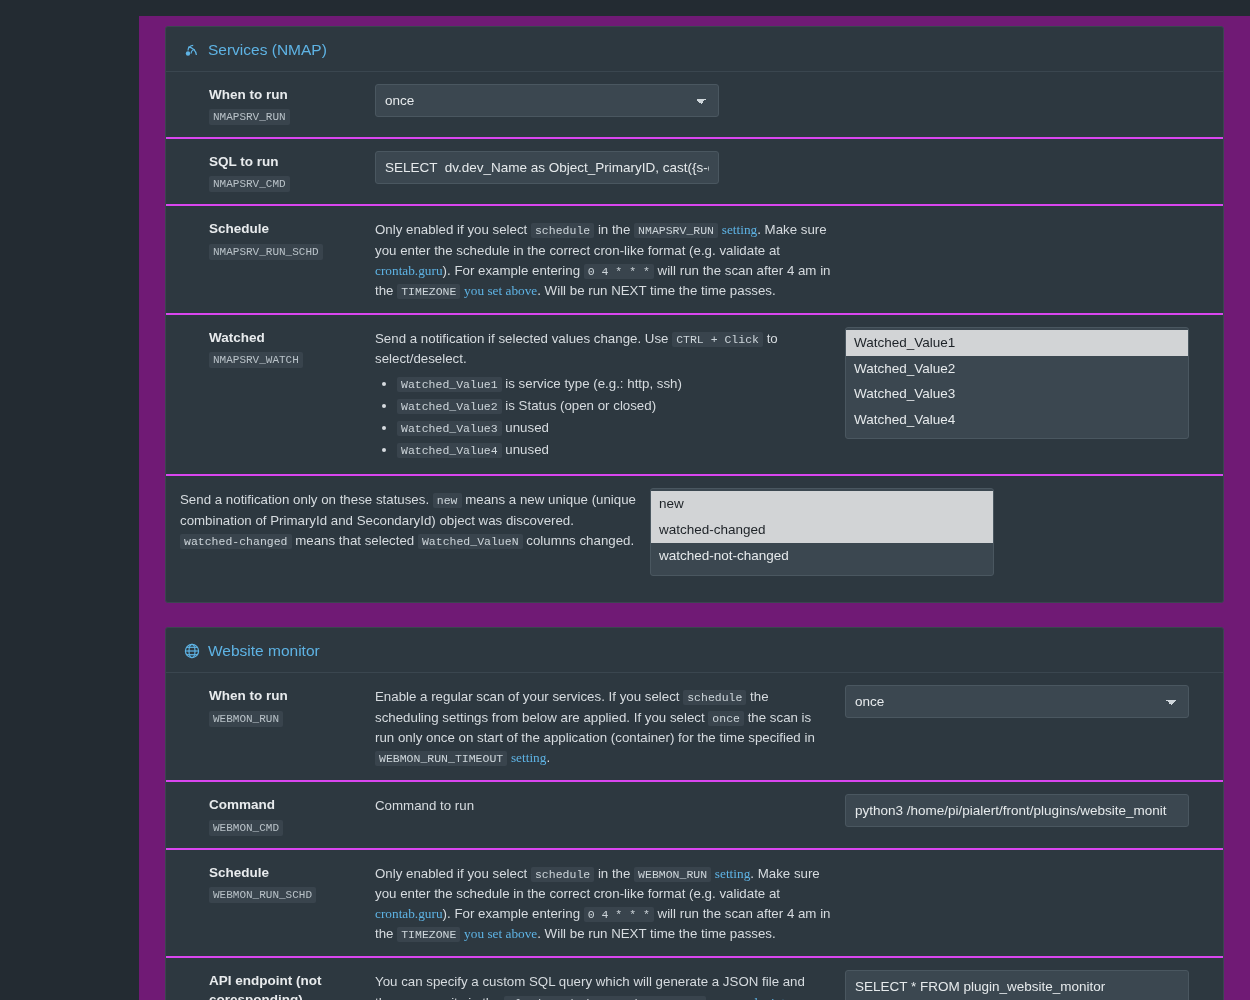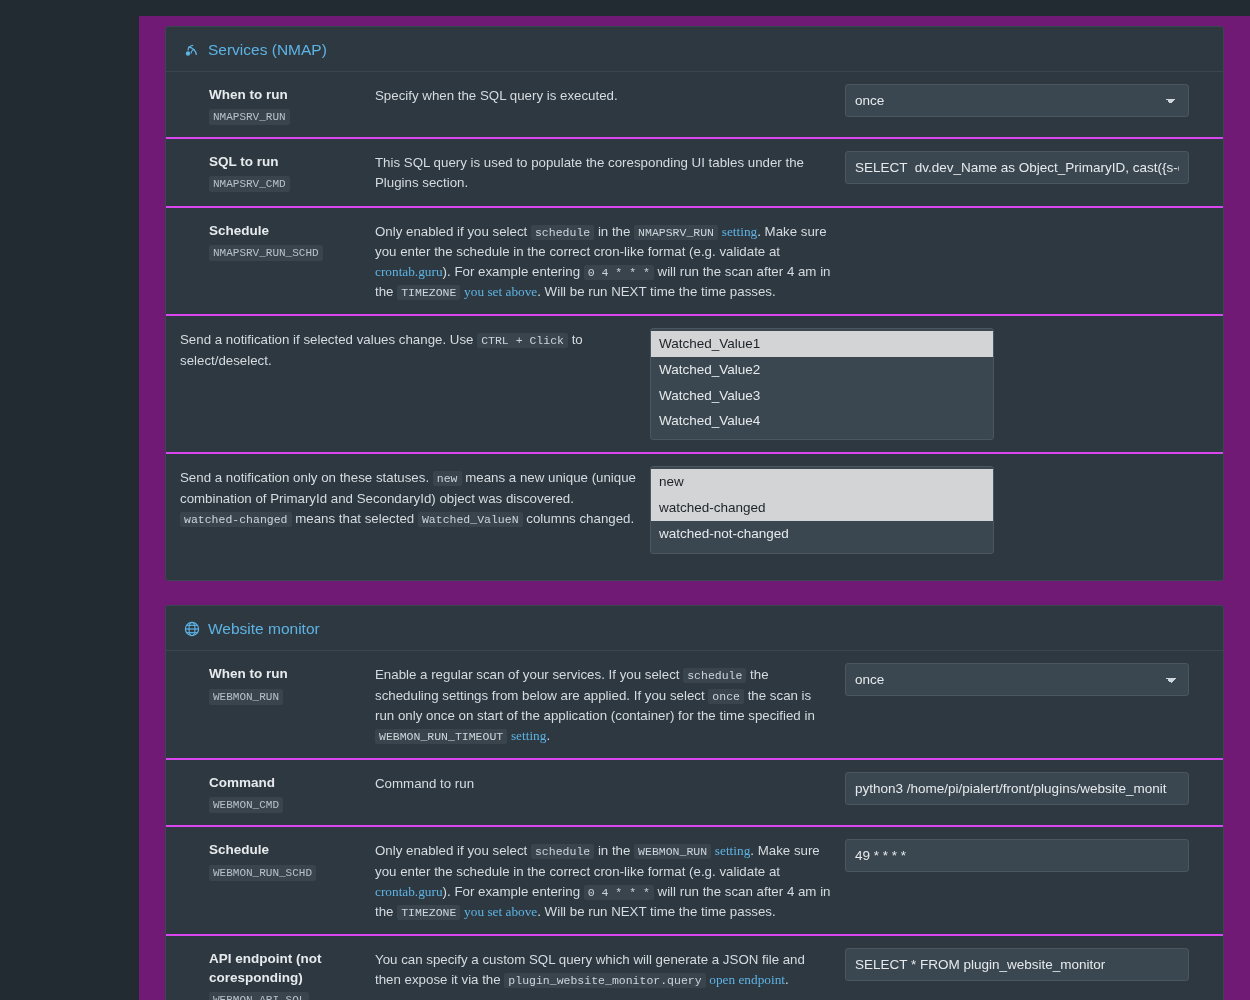--- a/index.html
+++ b/index.html
@@ -193,40 +193,47 @@
                 <path d="M7.2 11.6a4 4 0 0 1 3.6-4.1"></path>
               </svg></span>
             <span class="hdr-title">Services (NMAP)</span>
           </div>
           <div class="rows">
             <div class="row">
               <div class="col-label">
                 <div class="lbl-title">When to run</div>
                 <div><span class="lbl-code">NMAPSRV_RUN</span></div>
               </div>
-              <div class="col-desc">Specify when the SQL query is executed.</div>
               <div class="col-ctrl"><select class="ctrl"><option>once</option><option>schedule</option><option>disabled</option><option>on_new_device</option><option>always_after_scan</option></select></div>
             </div>
             <div class="row">
               <div class="col-label">
                 <div class="lbl-title">SQL to run</div>
                 <div><span class="lbl-code">NMAPSRV_CMD</span></div>
               </div>
-              <div class="col-desc">This SQL query is used to populate the coresponding UI tables under the Plugins section.</div>
               <div class="col-ctrl"><input type="text" class="ctrl" value="SELECT  dv.dev_Name as Object_PrimaryID, cast({s-quo" style=""></div>
             </div>
             <div class="row">
               <div class="col-label">
                 <div class="lbl-title">Schedule</div>
                 <div><span class="lbl-code">NMAPSRV_RUN_SCHD</span></div>
               </div>
               <div class="col-desc">Only enabled if you select <code>schedule</code> in the <code>NMAPSRV_RUN</code> <a href="#">setting</a>. Make sure you enter the schedule in the correct cron-like format (e.g. validate at <a href="#">crontab.guru</a>). For example entering <code>0 4 * * *</code> will run the scan after 4 am in the <code>TIMEZONE</code> <a href="#">you set above</a>. Will be run NEXT time the time passes.</div>
             </div>
             <div class="row">
-              <div class="col-desc">Send a notification if selected values change. Use <code>CTRL + Click</code> to select/deselect.</div>
+              <div class="col-label">
+                <div class="lbl-title">Watched</div>
+                <div><span class="lbl-code">NMAPSRV_WATCH</span></div>
+              </div>
+              <div class="col-desc">Send a notification if selected values change. Use <code>CTRL + Click</code> to select/deselect.<ul>
+                  <li><code>Watched_Value1</code> is service type (e.g.: http, ssh)</li>
+                  <li><code>Watched_Value2</code> is Status (open or closed)</li>
+                  <li><code>Watched_Value3</code> unused</li>
+                  <li><code>Watched_Value4</code> unused</li>
+                </ul></div>
               <div class="col-ctrl">
                 <div class="multi tall">
                   <div class="opt sel">Watched_Value1</div>
                   <div class="opt">Watched_Value2</div>
                   <div class="opt">Watched_Value3</div>
                   <div class="opt">Watched_Value4</div>
                 </div>
               </div>
             </div>
             <div class="row last">
@@ -269,21 +276,20 @@
               </div>
               <div class="col-desc">Command to run</div>
               <div class="col-ctrl"><input type="text" class="ctrl" value="python3 /home/pi/pialert/front/plugins/website_monit" style=""></div>
             </div>
             <div class="row">
               <div class="col-label">
                 <div class="lbl-title">Schedule</div>
                 <div><span class="lbl-code">WEBMON_RUN_SCHD</span></div>
               </div>
               <div class="col-desc">Only enabled if you select <code>schedule</code> in the <code>WEBMON_RUN</code> <a href="#">setting</a>. Make sure you enter the schedule in the correct cron-like format (e.g. validate at <a href="#">crontab.guru</a>). For example entering <code>0 4 * * *</code> will run the scan after 4 am in the <code>TIMEZONE</code> <a href="#">you set above</a>. Will be run NEXT time the time passes.</div>
-              <div class="col-ctrl"><input type="text" class="ctrl" value="49 * * * *" style=""></div>
             </div>
             <div class="row">
               <div class="col-label">
                 <div class="lbl-title">API endpoint (not coresponding)</div>
                 <div><span class="lbl-code">WEBMON_API_SQL</span></div>
               </div>
               <div class="col-desc">You can specify a custom SQL query which will generate a JSON file and then expose it via the <code>plugin_website_monitor.query</code> <a href="#">open endpoint</a>.</div>
               <div class="col-ctrl"><input type="text" class="ctrl" value="SELECT * FROM plugin_website_monitor" style=""></div>
             </div>
           </div>

